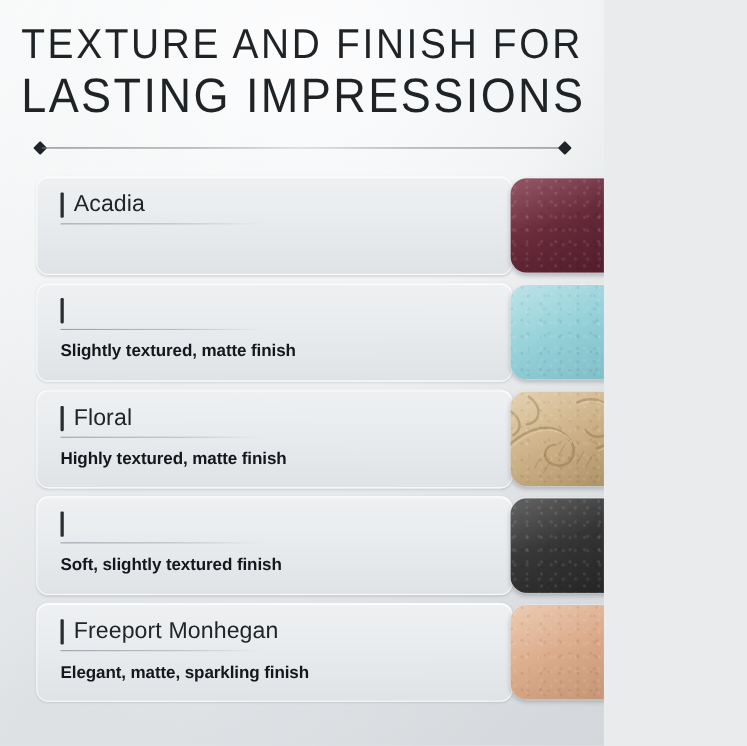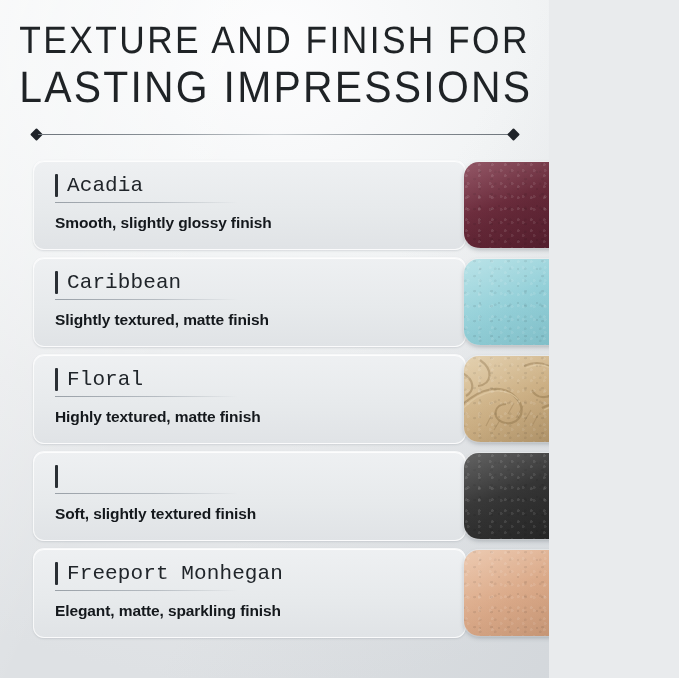--- a/index.html
+++ b/index.html
@@ -113,21 +113,20 @@
     box-shadow:
       0 1px 2px rgba(120,128,136,0.22),
       inset 0 1px 0 rgba(255,255,255,0.85);
     padding: 13px 18px 0 21px;
   }
 
   .card-head {
     display: flex;
     align-items: flex-end;
     gap: 9px;
-    font-family: Liberation Mono, monospace;
   }
   .accent-bar {
     width: 3px;
     height: 23px;
     background: #2a2f34;
     border-radius: 1px;
     flex: 0 0 auto;
   }
   .swatch-name {
     font-size: 21px;
@@ -210,34 +209,32 @@
   </div>
 
   <div class="rows" id="rows">
       <div class="row">
     <div class="card">
       <div class="card-head">
         <span class="accent-bar"></span>
         <span class="swatch-name">Acadia</span>
       </div>
       <div class="name-rule"></div>
-      <div class="swatch-desc">Smooth, slightly glossy finish</div>
     </div>
     <div class="chip">
       <div class="chip-base" style="background: linear-gradient(150deg, #7a2f42 0%, #5e2030 42%, #481626 100%);"></div>
 
       <div class="chip-grain"></div>
       <div class="chip-sheen"></div>
     </div>
   </div>
       <div class="row">
     <div class="card">
       <div class="card-head">
         <span class="accent-bar"></span>
-        <span class="swatch-name">Caribbean</span>
       </div>
       <div class="name-rule"></div>
       <div class="swatch-desc">Slightly textured, matte finish</div>
     </div>
     <div class="chip">
       <div class="chip-base" style="background: linear-gradient(150deg, #a9dce2 0%, #8ecdd6 42%, #79bdc8 100%);"></div>
 
       <div class="chip-grain"></div>
       <div class="chip-sheen"></div>
     </div>

